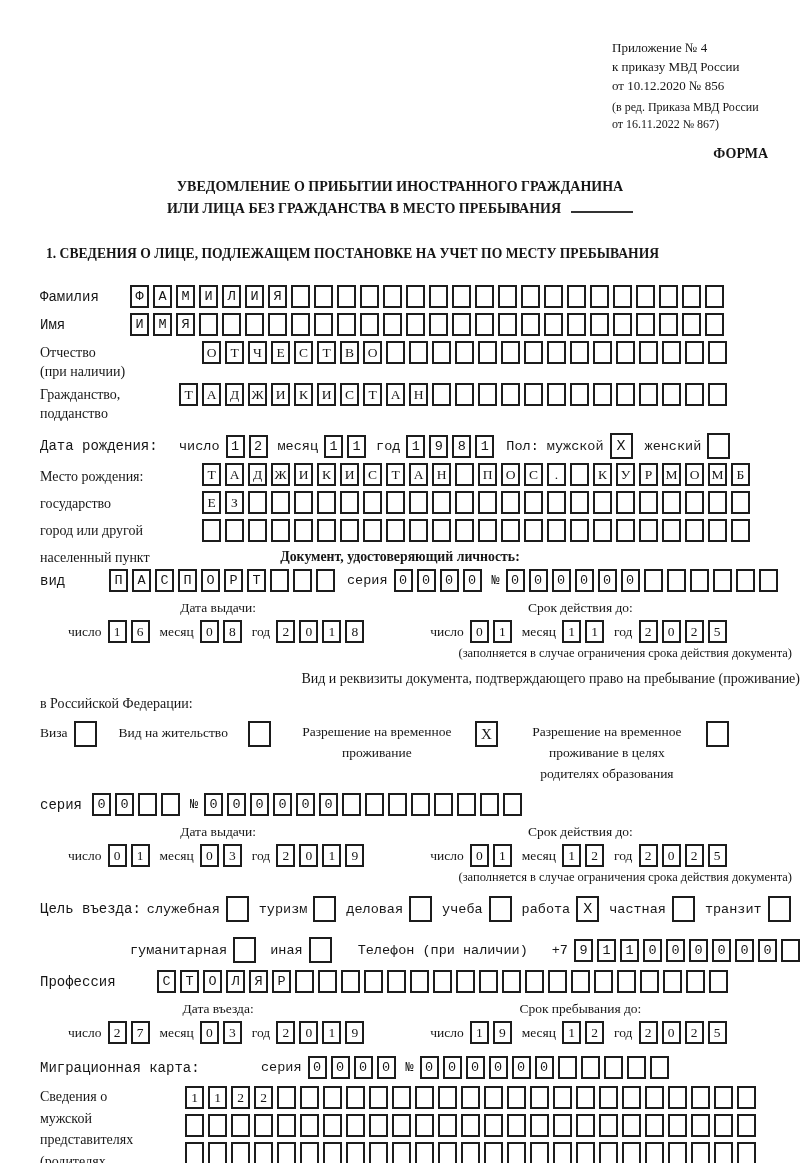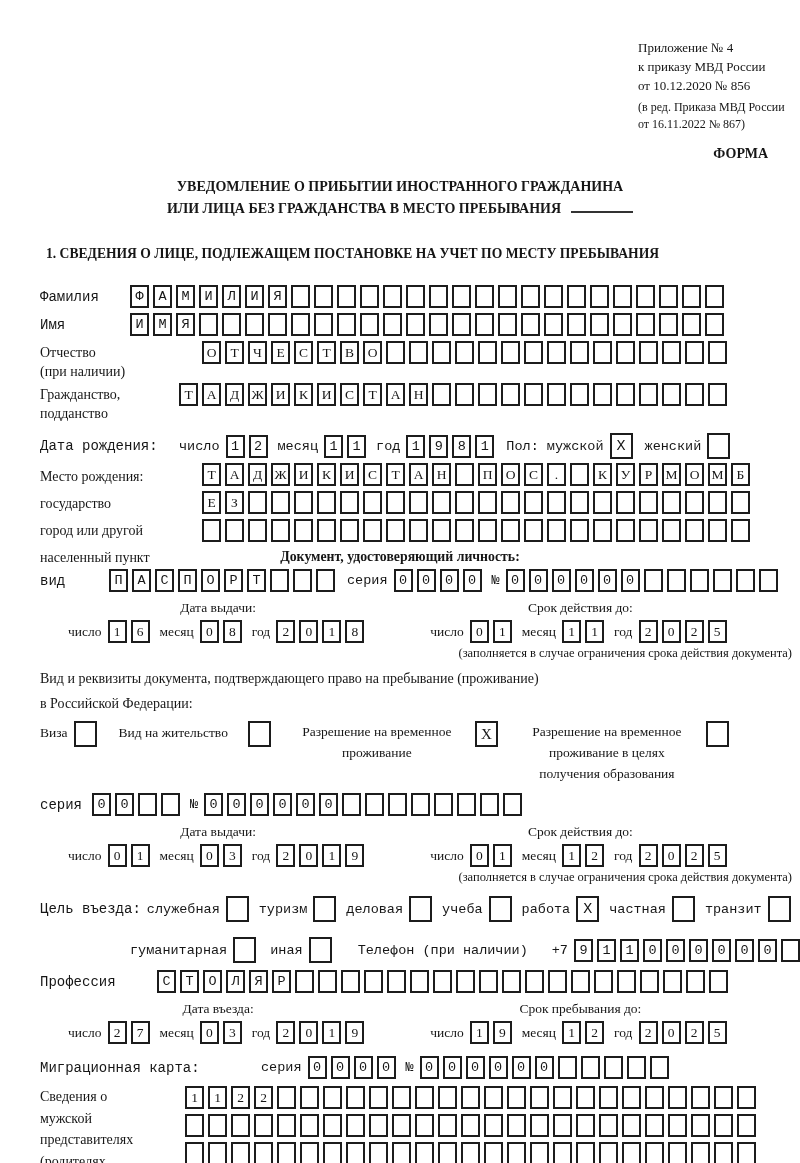--- a/index.html
+++ b/index.html
@@ -1,19 +1,19 @@
 <!DOCTYPE html>
 <html><head>
 <meta charset="utf-8">
 <style>
   html,body{margin:0;padding:0;background:#888;}
   .page{width:800px;height:1163px;background:#fff;color:#161616;position:relative;overflow:hidden;
         font-family:"Liberation Serif","DejaVu Serif",serif;}
   
-  .hdr{position:absolute;left:638px;top:38px;font-size:13px;line-height:19px;}
+  .hdr{position:absolute;left:612px;top:38px;font-size:13px;line-height:19px;}
   .hdr .ed{font-size:12px;line-height:17px;margin-top:4px;}
   .forma{position:absolute;left:0;top:146px;width:768px;text-align:right;font-weight:bold;font-size:14px;}
   
   .title{padding-top:176px;text-align:center;font-weight:bold;font-size:14px;line-height:22px;}
   .blank{display:inline-block;width:62px;height:13px;border-bottom:2px solid #333;margin-left:10px;}
   .sec{margin:26px 4px 0 46px;font-weight:bold;font-size:13.6px;}
   
   .row{display:flex;align-items:center;margin-left:40px;margin-top:5px;font-family:Liberation Mono, monospace;}
   .rowt{display:flex;align-items:flex-start;margin-left:40px;margin-top:5px;}
   .lbl{font-size:14px;flex:none;}
@@ -383,37 +383,37 @@
             <span class="cell">2</span>
             <span class="cell">0</span>
             <span class="cell">2</span>
             <span class="cell">5</span>
           </span>
       </div>
     </div>
   </div>
   <div class="note">(заполняется в случае ограничения срока действия документа)</div>
 
-  <div class="para" style="margin-top:10px;">Вид и реквизиты документа, подтверждающего право на пребывание (проживание)</div>
+  <div class="para" style="margin-top:10px;text-align:right;">Вид и реквизиты документа, подтверждающего право на пребывание (проживание)</div>
   <div class="para" style="margin-top:9px;">в Российской Федерации:</div>
 
   <div class="rowt" style="margin-top:9px;">
     <span class="sl" style="margin-left:0;padding-top:4px;">Виза</span>
     <span class="chk"></span>
     <span class="sl" style="margin-left:22px;padding-top:4px;">Вид на жительство</span>
     <span class="chk" style="margin-left:14px;"></span>
     <span class="opt-multi" style="width:180px;margin-left:16px;">
       <span>Разрешение на временное</span><br>
       <span>проживание</span>
     </span>
     <span class="chk" style="margin-left:8px;">X</span>
     <span class="opt-multi" style="width:182px;margin-left:18px;">
       <span>Разрешение на временное</span><br>
       <span>проживание в целях</span><br>
-      <span>получения образования</span>
+      <span>родителях образования</span>
     </span>
     <span class="chk" style="margin-left:8px;"></span>
   </div>
 
   <div class="row" style="margin-top:9px;">
     <span class="lbl">серия</span>
     <span class="boxes" style="margin-left:10px;">
         <span class="cell">0</span>
         <span class="cell">0</span>
         <span class="cell"></span>

